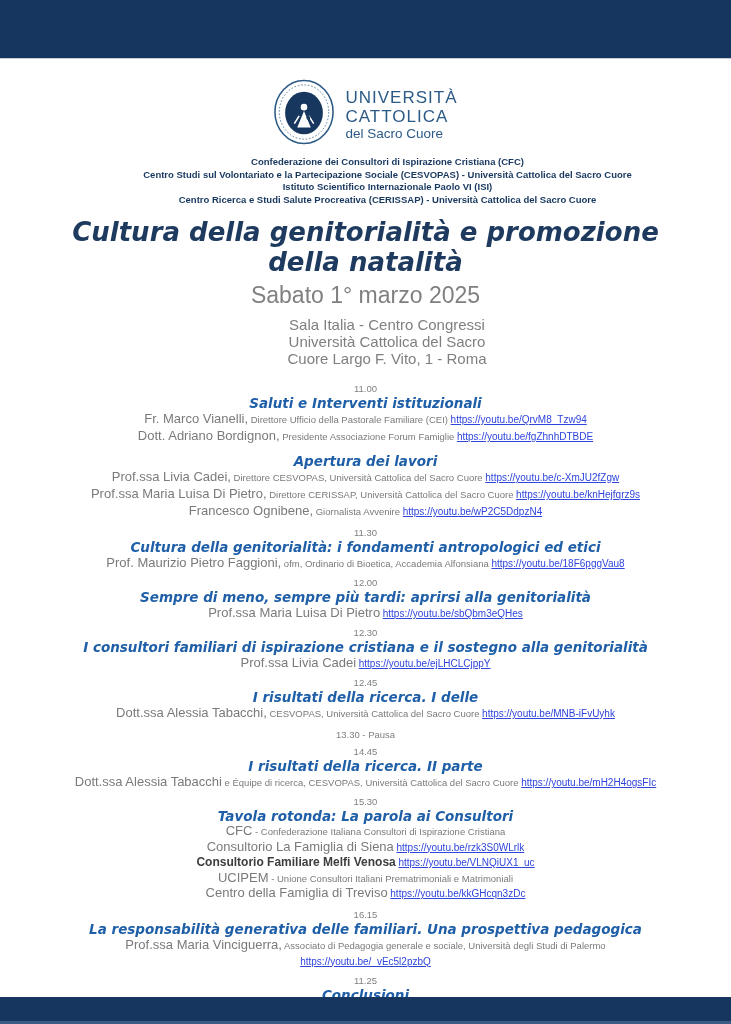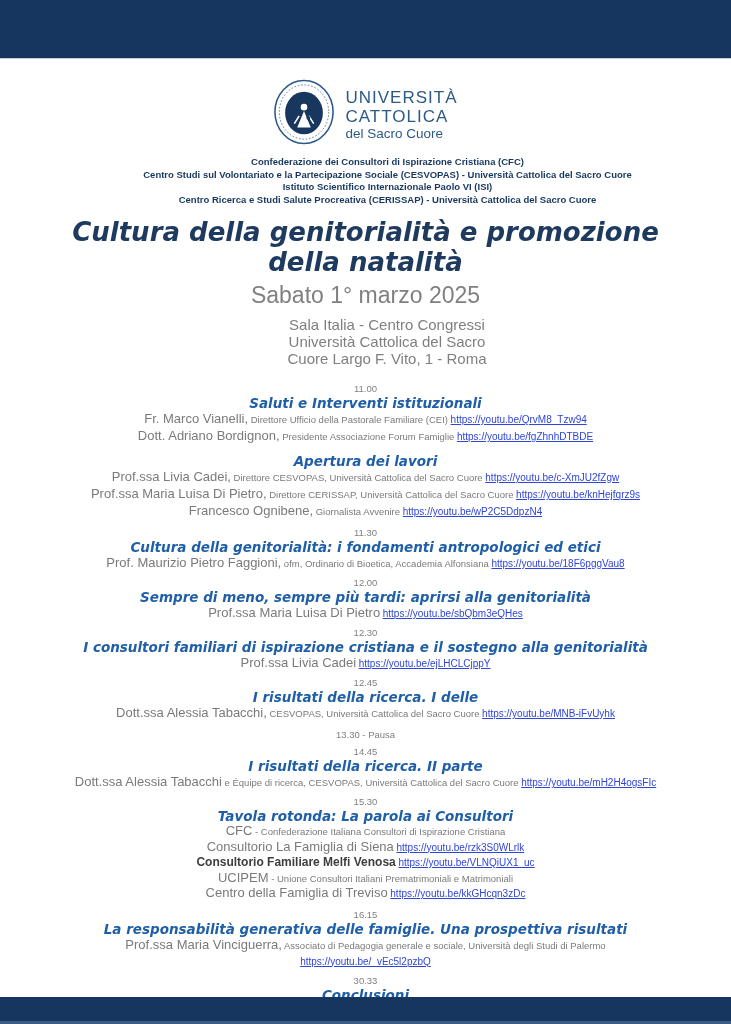--- a/index.html
+++ b/index.html
@@ -212,30 +212,30 @@
         <span class="sp-role">- Unione Consultori Italiani Prematrimoniali e Matrimoniali</span>
       </div>
       <div class="speaker tavola">
         <span class="sp-name">Centro della Famiglia di Treviso</span>
         <a class="sp-link">https://youtu.be/kkGHcqn3zDc</a>
       </div>
     </div>
 
     <div class="block mt6">
       <div class="time">16.15</div>
-      <div class="stitle">La responsabilità generativa delle famiglie. Una prospettiva risultati</div>
+      <div class="stitle">La responsabilità generativa delle familiari. Una prospettiva pedagogica</div>
       <div class="speaker narrow">
         <span class="sp-name">Prof.ssa Maria Vinciguerra,</span>
         <span class="sp-role">Associato di Pedagogia generale e sociale, Università degli Studi di Palermo</span>
         <a class="sp-link">https://youtu.be/_vEc5l2pzbQ</a>
       </div>
     </div>
 
     <div class="block">
-      <div class="time">30.33</div>
+      <div class="time">11.25</div>
       <div class="stitle">Conclusioni</div>
       <div class="speaker">
         <span class="sp-name">Prof. Domenico Simeone,</span>
         <span class="sp-role">Preside Facoltà di Scienze della Formazione, Università Cattolica del Sacro Cuore</span>
         <a class="sp-link">https://youtu.be/</a>
       </div>
     </div>
 
   </div>
 </div>

